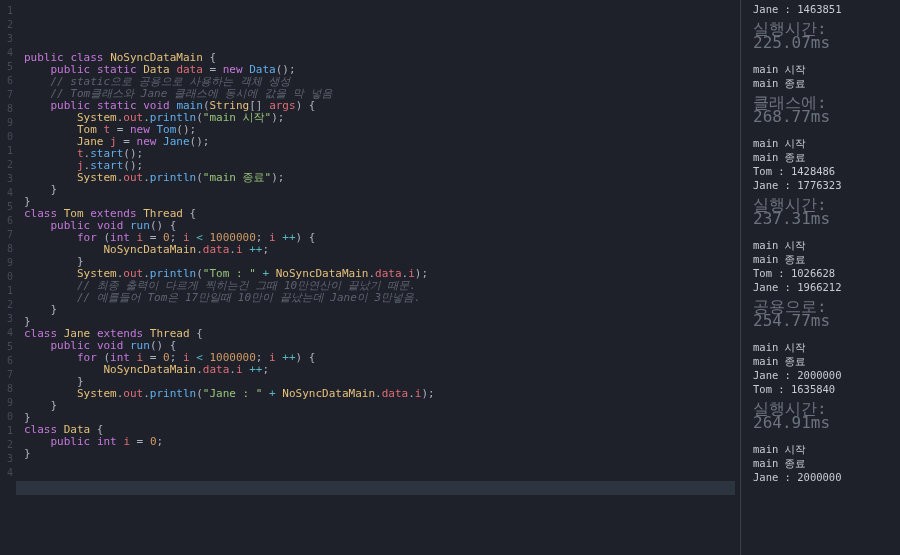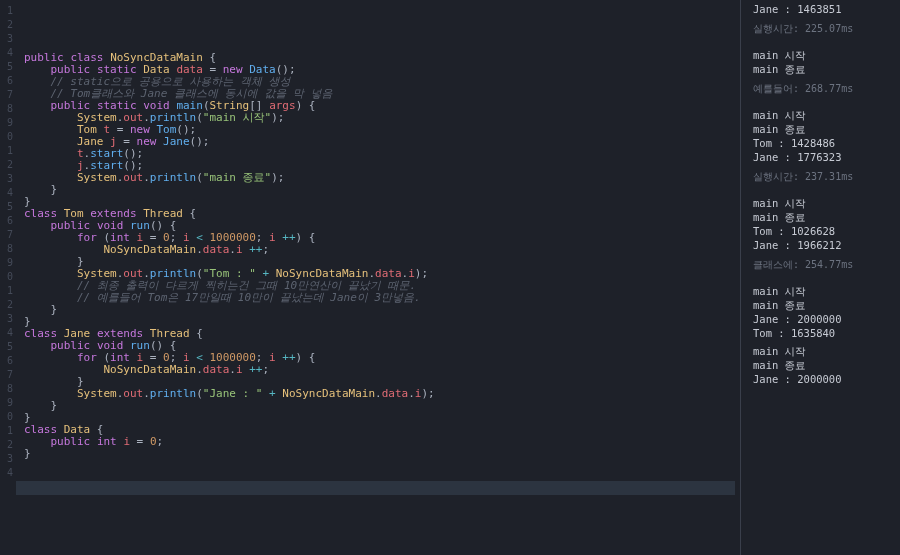--- a/index.html
+++ b/index.html
@@ -58,21 +58,21 @@
       width: 160px;
       height: 100%;
       border-left: 1px solid #3a3f4b;
       padding: 2px 8px 0 12px;
       color: #c7cbd4;
       font-size: 10.5px;
       line-height: 14px;
       overflow: hidden;
     }
     .output .block { margin-bottom: 4px; }
-    .output .time { color: #6c7380; font-size: 10px; margin: 6px 0 12px 0; }
+    .output .time { color: #6c7380; font-size: 16px; margin: 6px 0 12px 0; }
   </style>
 </head>
 <body>
 
 <div class="editor">
   <div class="gutter">
       <div>1</div>
       <div>2</div>
       <div>3</div>
       <div>4</div>
@@ -149,39 +149,40 @@
 
 <div class="output">
     <div class="block">
       <div>Jane : 1463851</div>
     </div>
     <div class="time">실행시간: 225.07ms</div>
     <div class="block">
       <div>main 시작</div>
       <div>main 종료</div>
     </div>
-    <div class="time">예를들어: 268.77ms</div>
+    <div class="time">클래스에: 268.77ms</div>
     <div class="block">
       <div>main 시작</div>
       <div>main 종료</div>
       <div>Tom : 1428486</div>
       <div>Jane : 1776323</div>
     </div>
     <div class="time">실행시간: 237.31ms</div>
     <div class="block">
       <div>main 시작</div>
       <div>main 종료</div>
       <div>Tom : 1026628</div>
       <div>Jane : 1966212</div>
     </div>
-    <div class="time">클래스에: 254.77ms</div>
+    <div class="time">공용으로: 254.77ms</div>
     <div class="block">
       <div>main 시작</div>
       <div>main 종료</div>
       <div>Jane : 2000000</div>
       <div>Tom : 1635840</div>
     </div>
+    <div class="time">실행시간: 264.91ms</div>
     <div class="block">
       <div>main 시작</div>
       <div>main 종료</div>
       <div>Jane : 2000000</div>
     </div>
   </div>
 
 </body></html>

